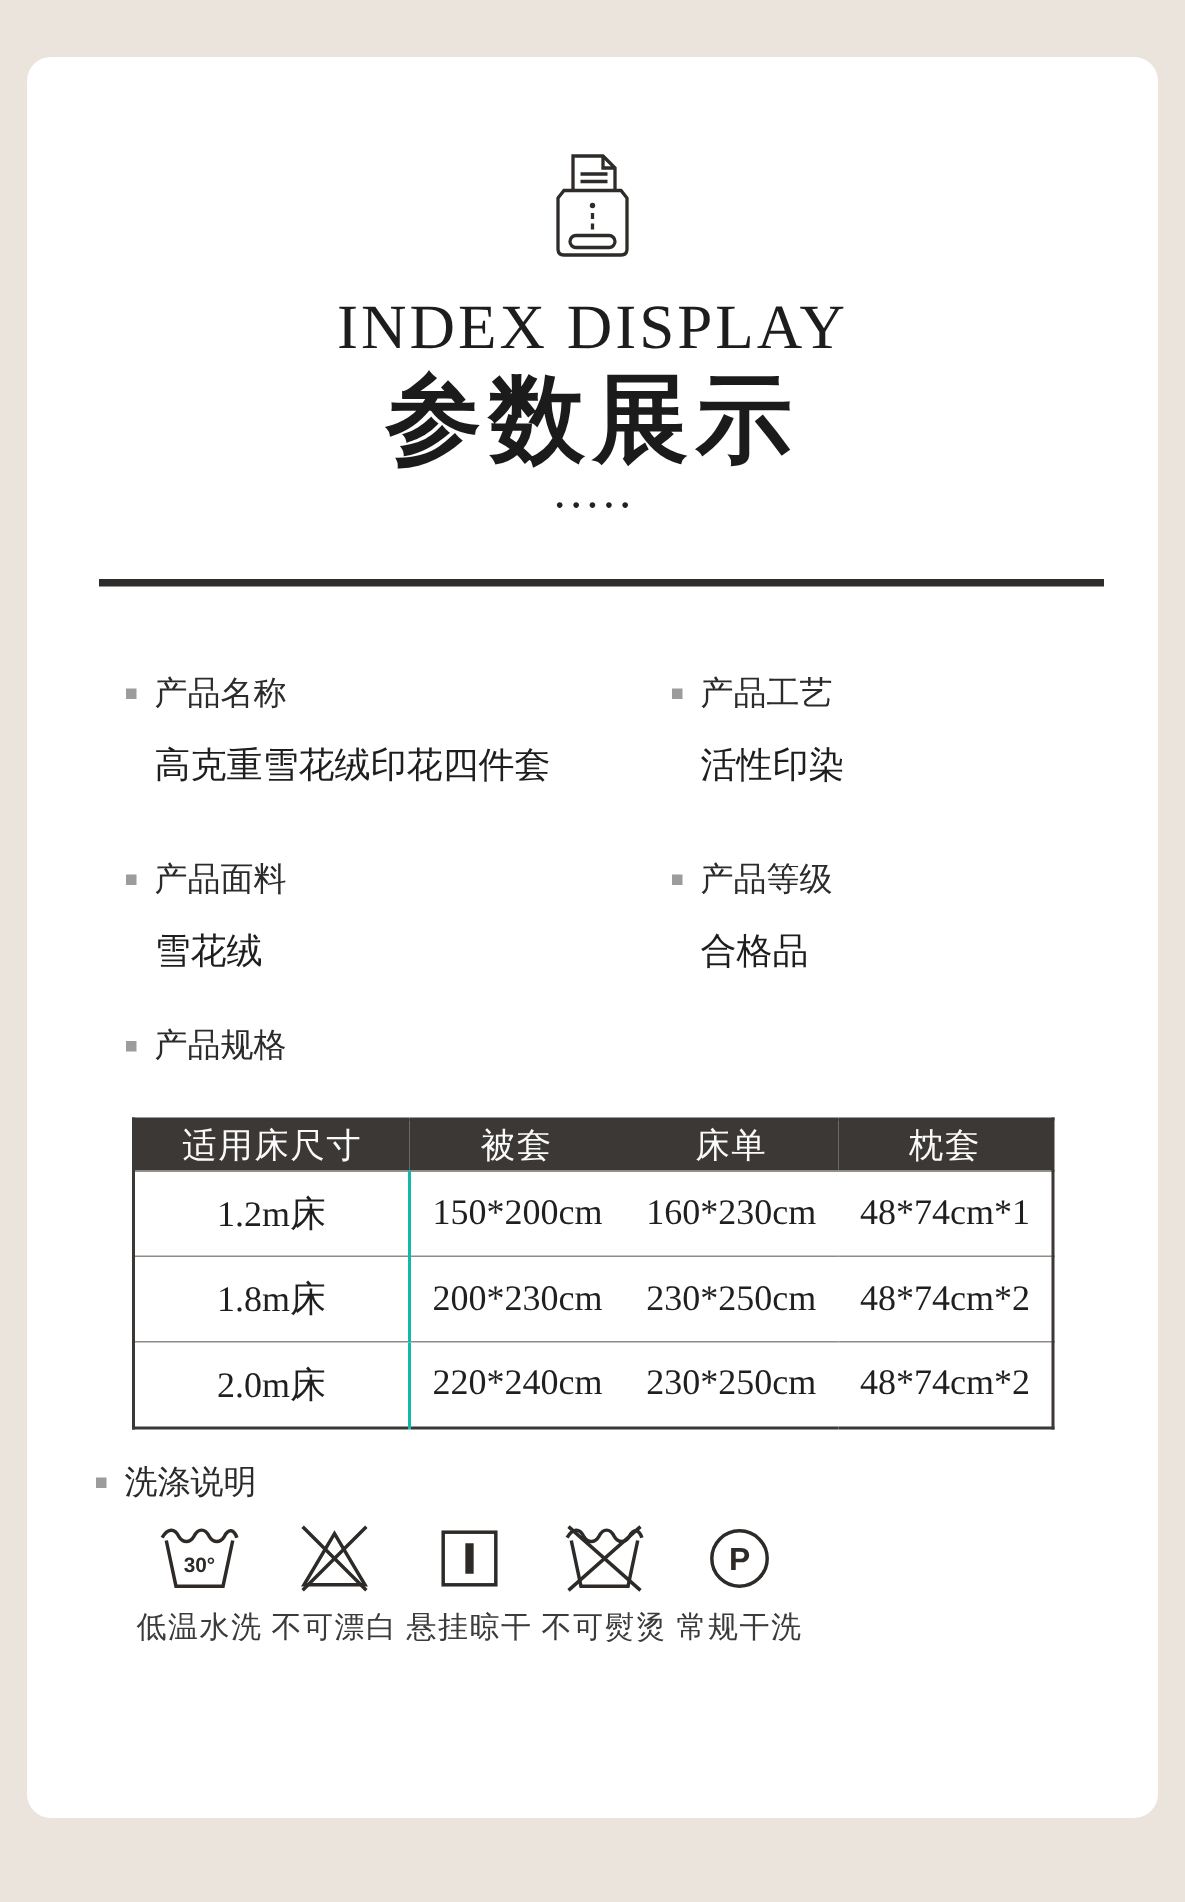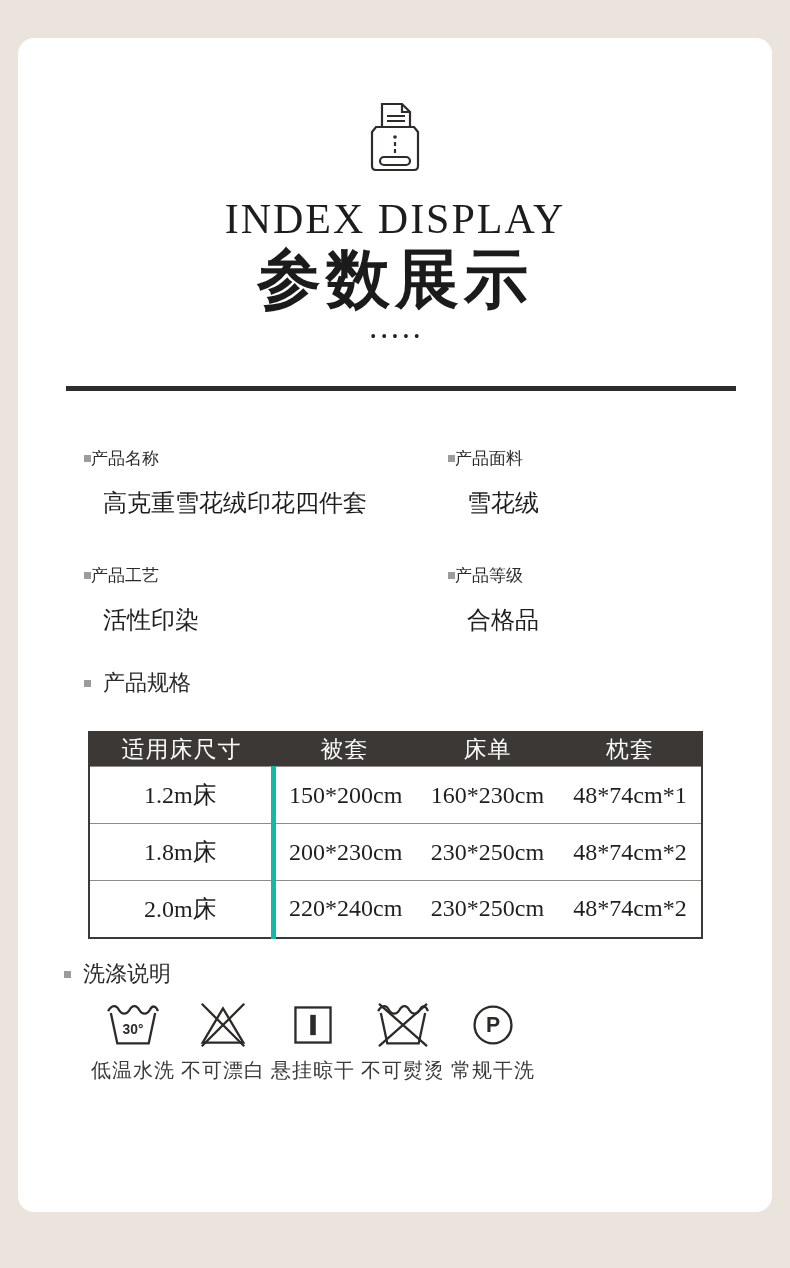--- a/index.html
+++ b/index.html
@@ -53,21 +53,21 @@
   }
   .divider { height:5px; background:#2e2d2b; margin:42px 36px 0 48px; }
 
   
   .fields {
     display:grid;
     grid-template-columns:364px auto;
     row-gap:45px;
     padding:56px 0 0 66px;
   }
-  .field-label { display:flex; align-items:center; gap:0; font-size:17px; color:#2b2b2b; }
+  .field-label { display:flex; align-items:center; gap:12px; font-size:22px; color:#2b2b2b; }
   .bullet { flex:none; width:7px; height:7px; background:#9c9c9c; margin-top:1px; }
   .field-value { margin:17px 0 0 19px; font-size:24px; color:#1e1e1e; }
 
   
   .spec { margin-top:32px; padding-left:66px; }
   .section-label { display:flex; align-items:center; gap:12px; font-size:22px; color:#2b2b2b; }
   .spec-table {
     margin:33px 0 0 4px;
     width:615px;
     border-collapse:collapse;
@@ -85,21 +85,21 @@
     letter-spacing:1px;
   }
   .spec-table td {
     height:57px;
     text-align:center;
     vertical-align:middle;
     font-size:24px;
     color:#1f1f1f;
     border-top:1px solid #8e8b88;
   }
-  .spec-table tbody td:first-child { border-right:5px solid #14b8a6; }
+  .spec-table tbody td:first-child { border-right:2px solid #14b8a6; }
 
   
   .washing { margin-top:20px; padding-left:46px; }
   .wash-items { display:flex; margin-top:12px; padding-left:24px; }
   .wash-item { width:90px; text-align:center; }
   .wash-item svg { display:inline-block; vertical-align:bottom; }
   .wash-item svg path, .wash-item svg rect, .wash-item svg circle, .wash-item svg line {
     stroke:#2d2a27; fill:none; stroke-width:2.5;
   }
   .wash-item svg .thick { stroke-width:6; }
@@ -143,30 +143,30 @@
     <div class="field">
       <div class="field-label">
         <span class="bullet"></span>
         <span>产品名称</span>
       </div>
       <div class="field-value">高克重雪花绒印花四件套</div>
     </div>
     <div class="field">
       <div class="field-label">
         <span class="bullet"></span>
+        <span>产品工艺</span>
+      </div>
+      <div class="field-value">活性印染</div>
+    </div>
+    <div class="field">
+      <div class="field-label">
+        <span class="bullet"></span>
         <span>产品面料</span>
       </div>
       <div class="field-value">雪花绒</div>
-    </div>
-    <div class="field">
-      <div class="field-label">
-        <span class="bullet"></span>
-        <span>产品工艺</span>
-      </div>
-      <div class="field-value">活性印染</div>
     </div>
     <div class="field">
       <div class="field-label">
         <span class="bullet"></span>
         <span>产品等级</span>
       </div>
       <div class="field-value">合格品</div>
     </div>
   </div>
 

